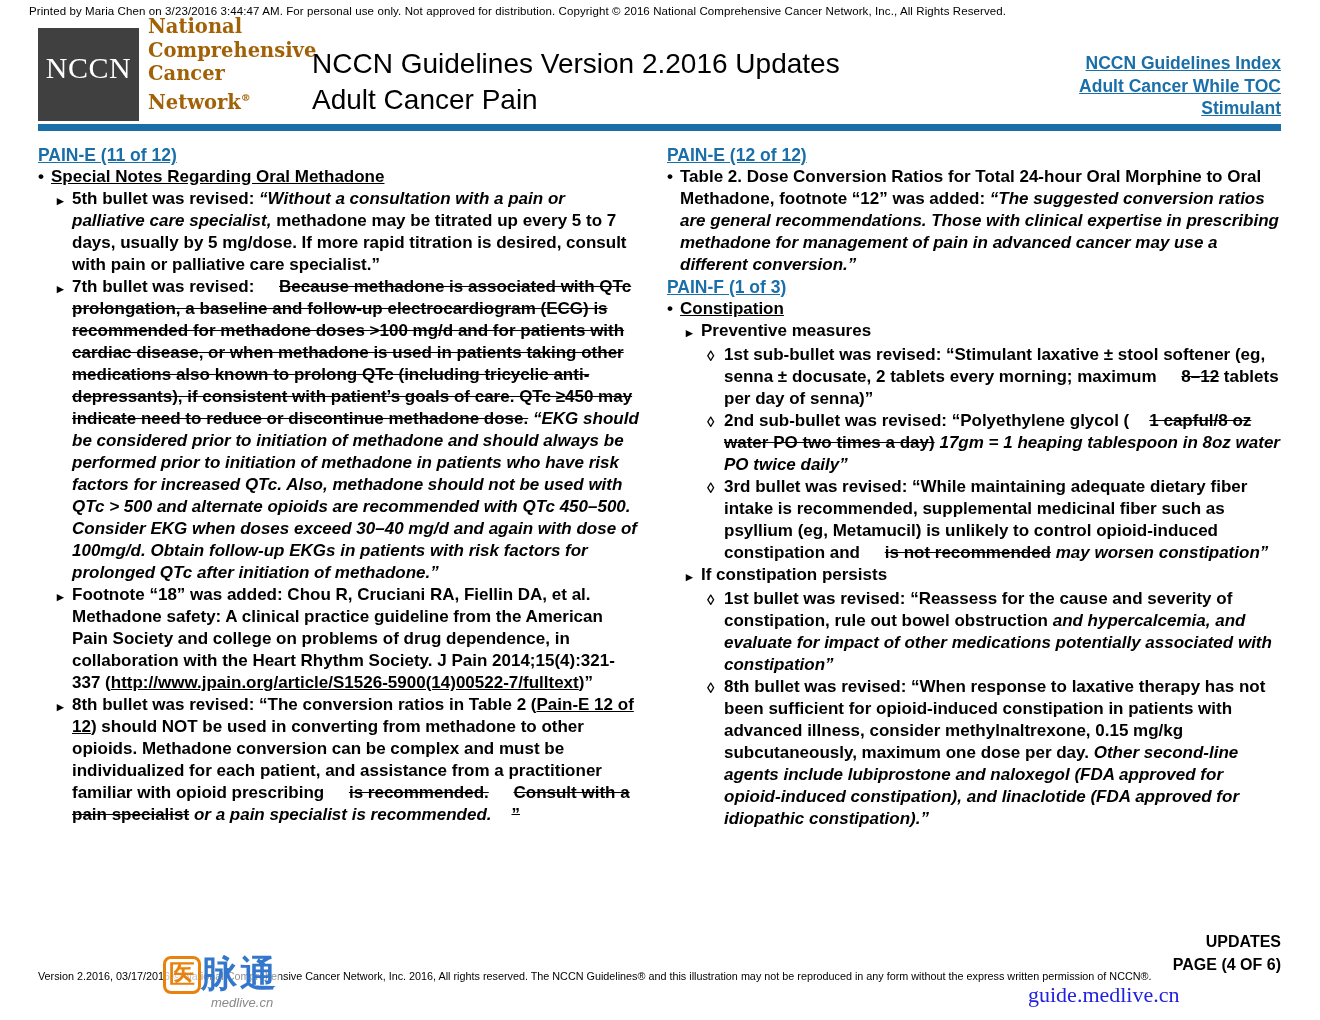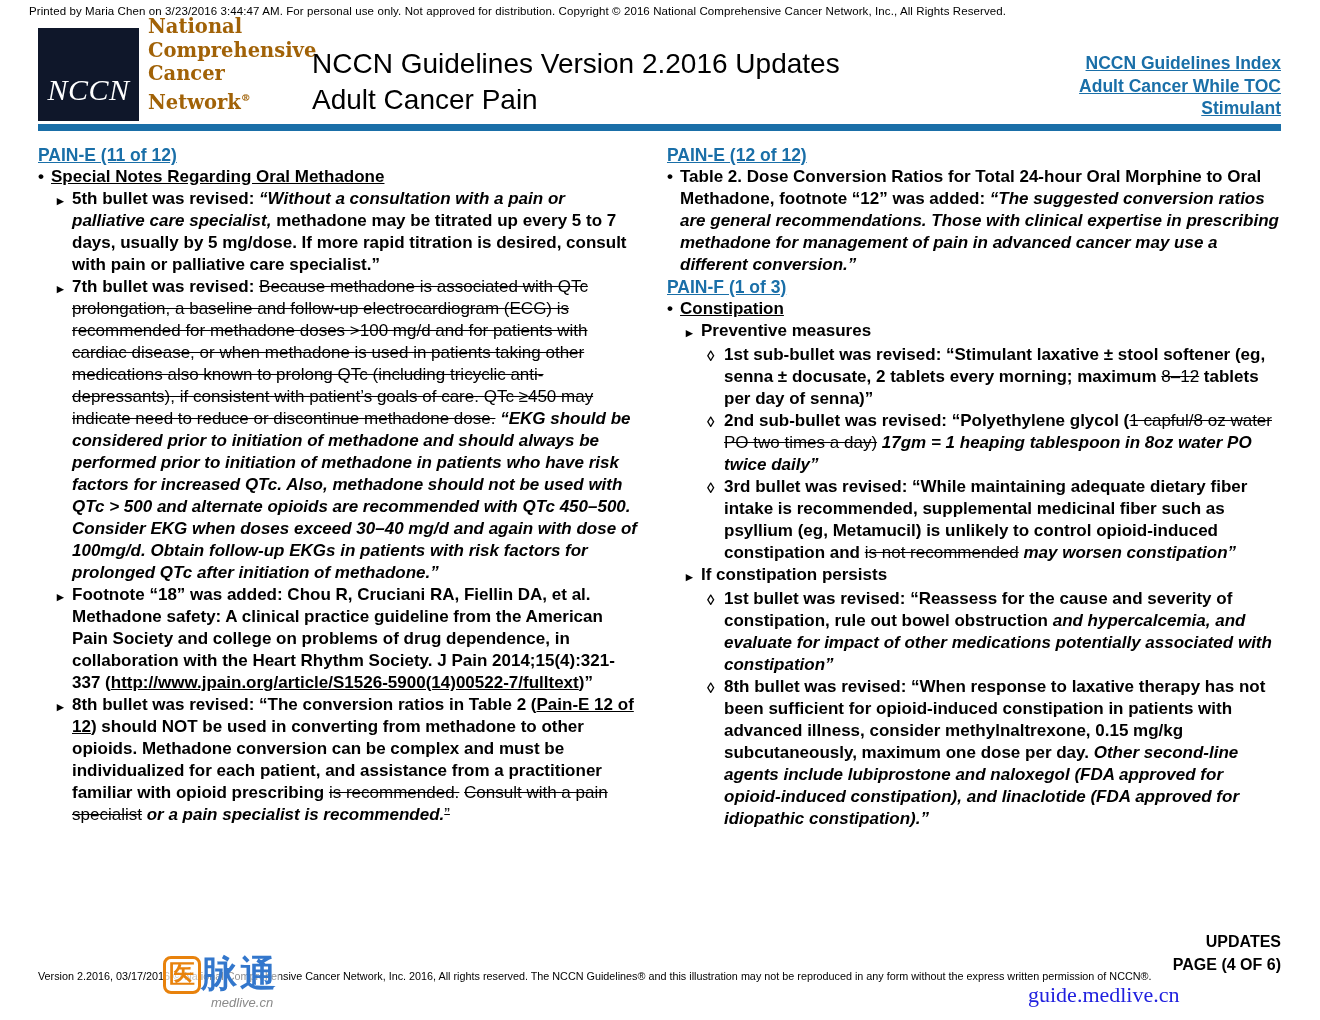--- a/index.html
+++ b/index.html
@@ -16,22 +16,22 @@
   .print-notice {
     position:absolute; left:29px; top:5px;
     font-size:11.5px; color:#000; letter-spacing:0.1px;
     white-space:nowrap;
   }
 
   
   .logo-box {
     position:absolute; left:38px; top:28px;
     width:101px; height:93px;
-    background:#0f172a;
-    display:flex; align-items:flex-end; justify-content:center;font-style:italic;
+    background:#404040;
+    display:flex; align-items:center; justify-content:center;
   }
   .logo-acronym {
     font-family:"Liberation Serif", serif;
     color:#fff; font-size:30px; font-weight:normal;
     letter-spacing:0.5px; padding-bottom:14px;
   }
   .logo-org {
     position:absolute; left:148px; top:15px;
     font-family:"DejaVu Serif", serif;
     font-size:19.5px; font-weight:bold; line-height:23.5px;
@@ -78,21 +78,21 @@
 
   .lvl1 { padding-left:0px; }
   .lvl1 .marker { width:13px; font-size:17px; }
   .lvl2 { padding-left:19px; }
   .lvl2 .marker { width:15px; font-size:13px; padding-top:2px; }
   .lvl3 { padding-left:40px; }
   .lvl3 .marker { width:17px; font-size:15px; padding-top:1px; }
 
   .sb { font-weight:bold; }
   .si { font-weight:bold; font-style:italic; }
-  .ss { font-weight:normal; text-decoration:line-through; }
+  .ss { font-weight:bold; text-decoration:line-through;margin-left:20px; }
   .su { font-weight:bold; text-decoration:underline; }
   .inline-link { cursor:pointer; }
 
   
   .version-line {
     position:absolute; left:38px; top:970px;
     font-size:10.8px; color:#000; white-space:nowrap;
   }
   .page-indicator {
     position:absolute; right:39px; top:930px;

